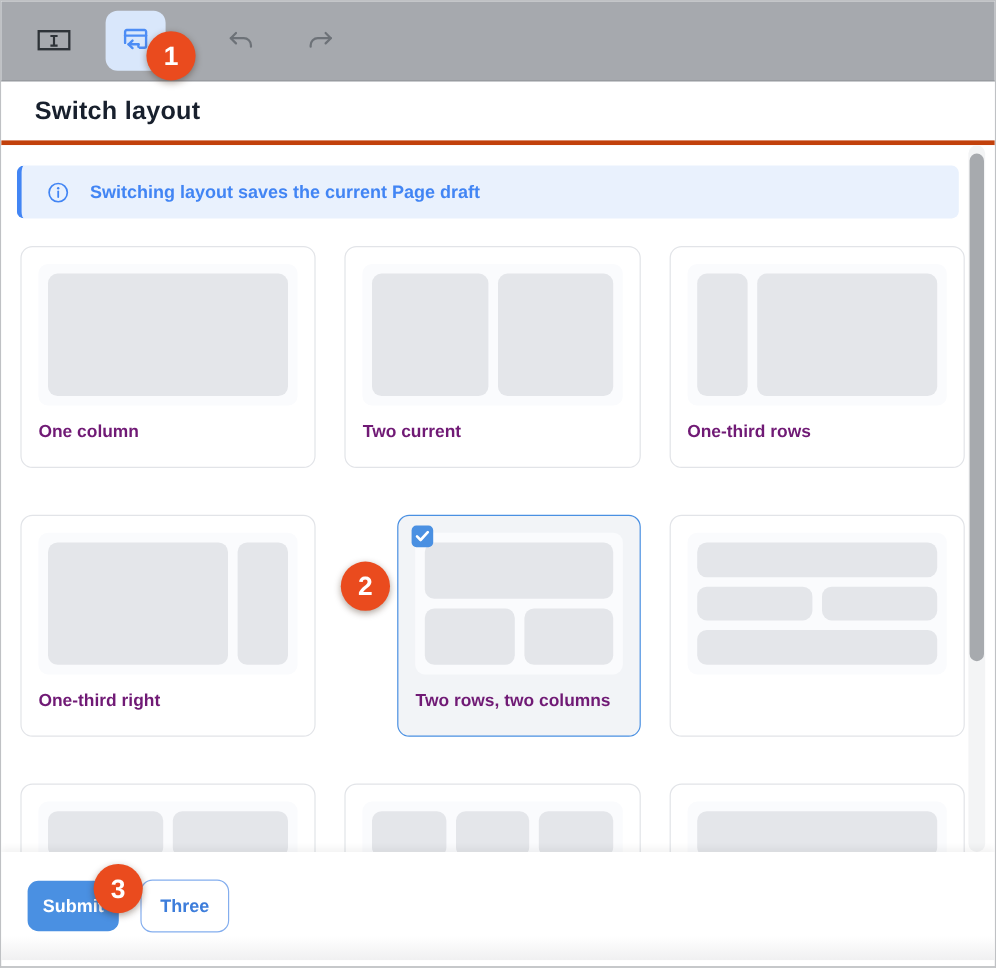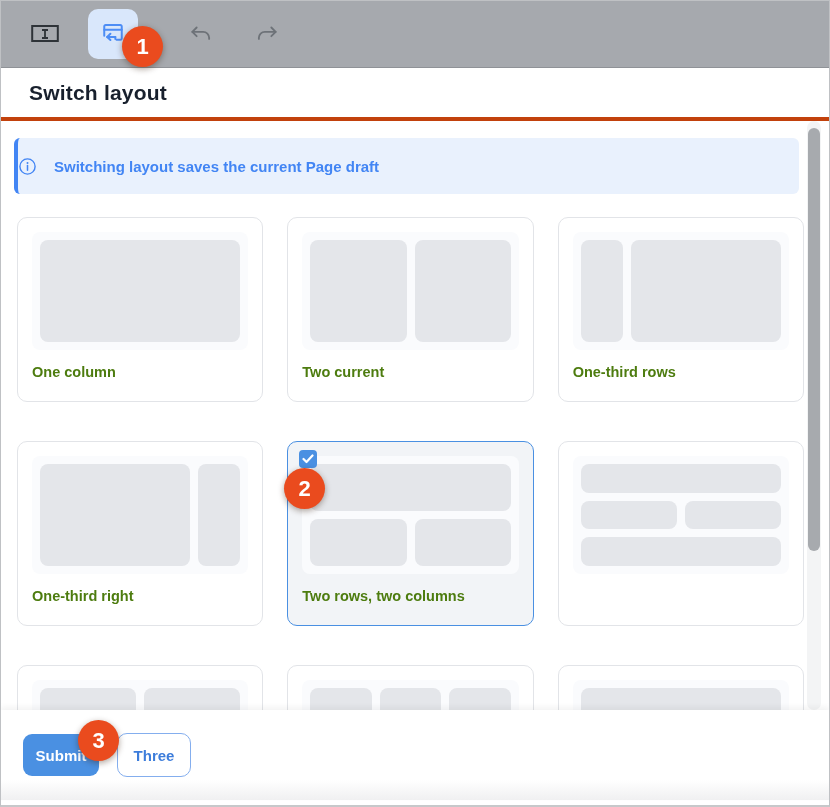--- a/index.html
+++ b/index.html
@@ -13,30 +13,30 @@
   .tool.active-tool { width:50px; height:50px; background:#d9e7fb; border-radius:10px; margin-right:48px; }
   .tool.undo { width:30px; height:24px; margin-right:36px; }
   .tool.redo { width:30px; height:24px; }
 
   
   .dialog-header { height:53px; background:#fff; border-bottom:4px solid #c2410c; display:flex; align-items:center; padding-left:28px; }
   .dialog-header h1 { font-size:21px; font-weight:800; color:#18202d; letter-spacing:.2px; }
 
   
   .content { position:relative; height:589px; background:#fff; overflow:hidden; }
-  .banner { margin:17px 30px 0 13px; height:56px; background:#e9f1fd; border-left:4px solid #4285f4; border-radius:6px; display:flex; align-items:center; gap:17px; }
+  .banner { margin:17px 30px 0 13px; height:44px; background:#e9f1fd; border-left:4px solid #4285f4; border-radius:6px; display:flex; align-items:center; padding-left:21px; gap:17px; }
   .banner-text { color:#4285f4; font-size:15px; font-weight:700; }
 
   .grid { margin:23px 25px 0 16px; display:grid; grid-template-columns:repeat(3,1fr); column-gap:24px; row-gap:39px; grid-auto-rows:185px; }
   .card { position:relative; background:#fff; border:1px solid #e2e4e8; border-radius:10px; padding:14px; cursor:pointer; }
-  .card.selected { border:1.5px solid #4a90e2; background:#f2f4f7; }
+  .card.selected { border:1.5px solid #4a90e2; background:#f2f4f7;margin-left:44px; }
   .preview { height:118px; background:#fafbfd; border-radius:8px; padding:8px; display:flex; flex-direction:column; gap:8px; overflow:hidden; }
   .prow { display:flex; gap:8px; flex-shrink:0; }
   .pblock { background:#e4e6ea; border-radius:8px; height:100%; }
-  .card-label { margin-top:14px; font-size:14.5px; font-weight:700; color:#4d7c0f; }
+  .card-label { margin-top:14px; font-size:14.5px; font-weight:700; color:#701a75; }
   .checkbox { position:absolute; top:8px; left:11px; width:18px; height:18px; background:#4a90e2; border-radius:4px; display:flex; align-items:center; justify-content:center; z-index:2; }
 
   
   .sb-track { position:absolute; top:0; right:8px; width:14px; height:589px; background:#f3f4f5; border-radius:7px; }
   .sb-thumb { position:absolute; top:7px; left:1px; width:12px; height:423px; background:#a7aaae; border-radius:6px; }
 
   
   .footer { height:90px; background:linear-gradient(180deg,#ffffff 78%,#f0f0f1); box-shadow:0 -3px 6px rgba(0,0,0,0.05); display:flex; align-items:center; padding-left:22px; position:relative; }
   .btn { font-family:"Liberation Sans", sans-serif; font-size:15px; font-weight:600; border-radius:9px; cursor:pointer; }
   .btn-submit { width:76px; height:42px; background:#4a90e2; color:#fff; border:none; }

